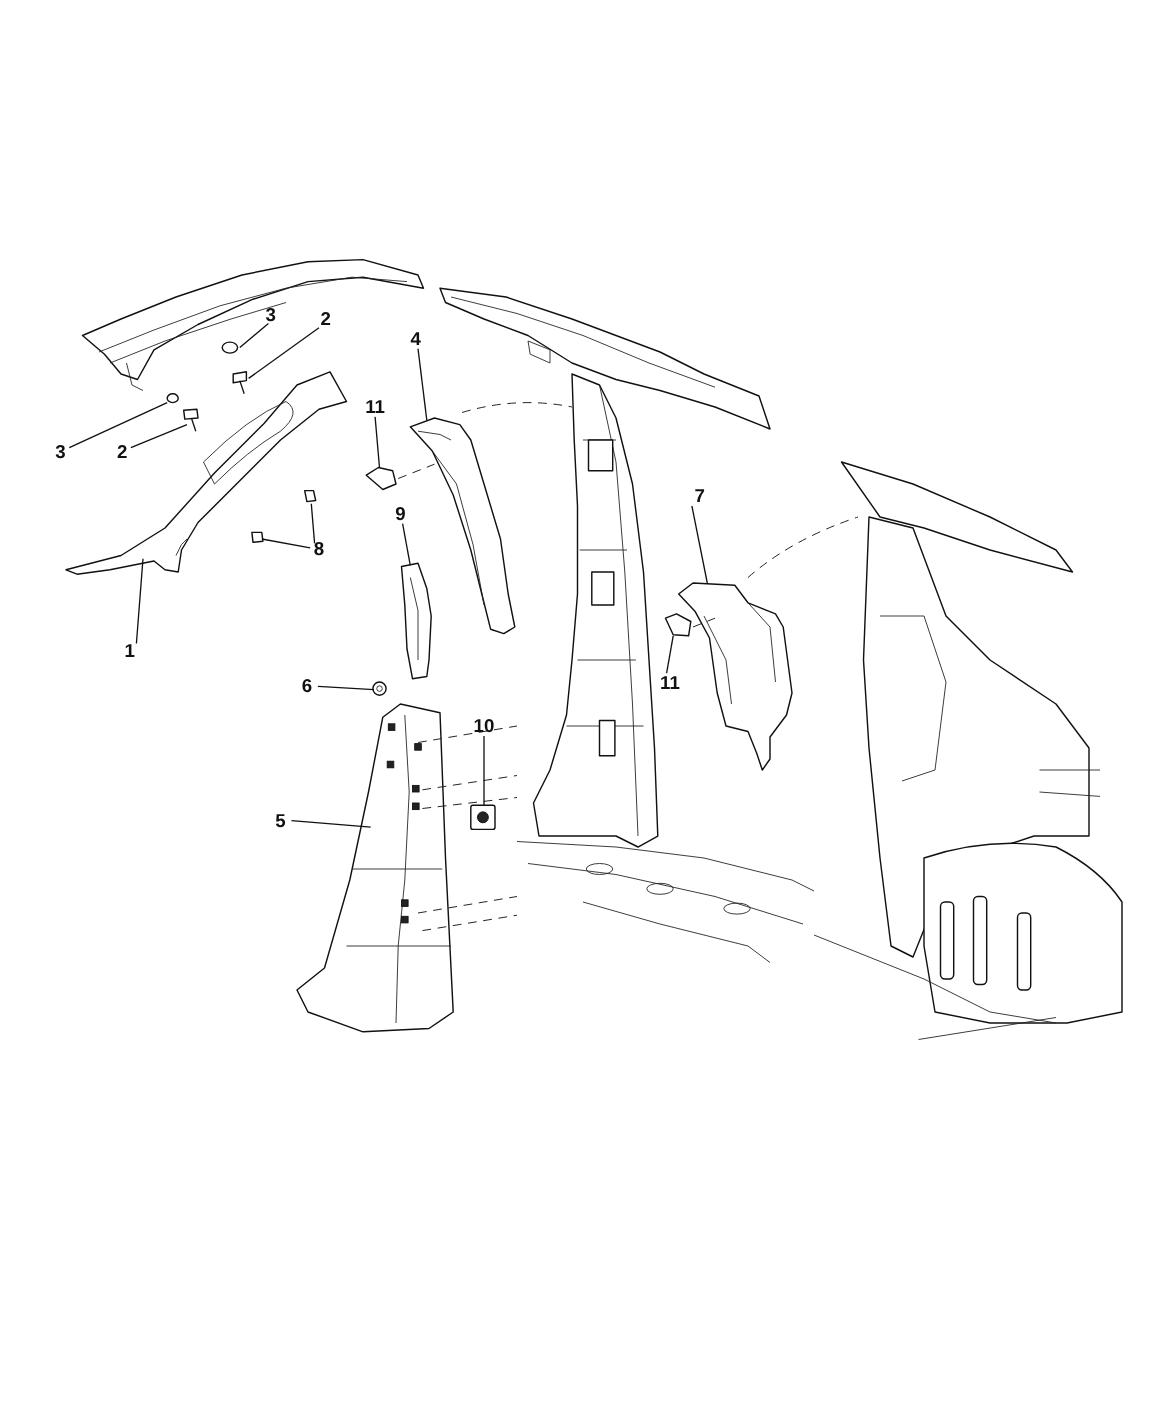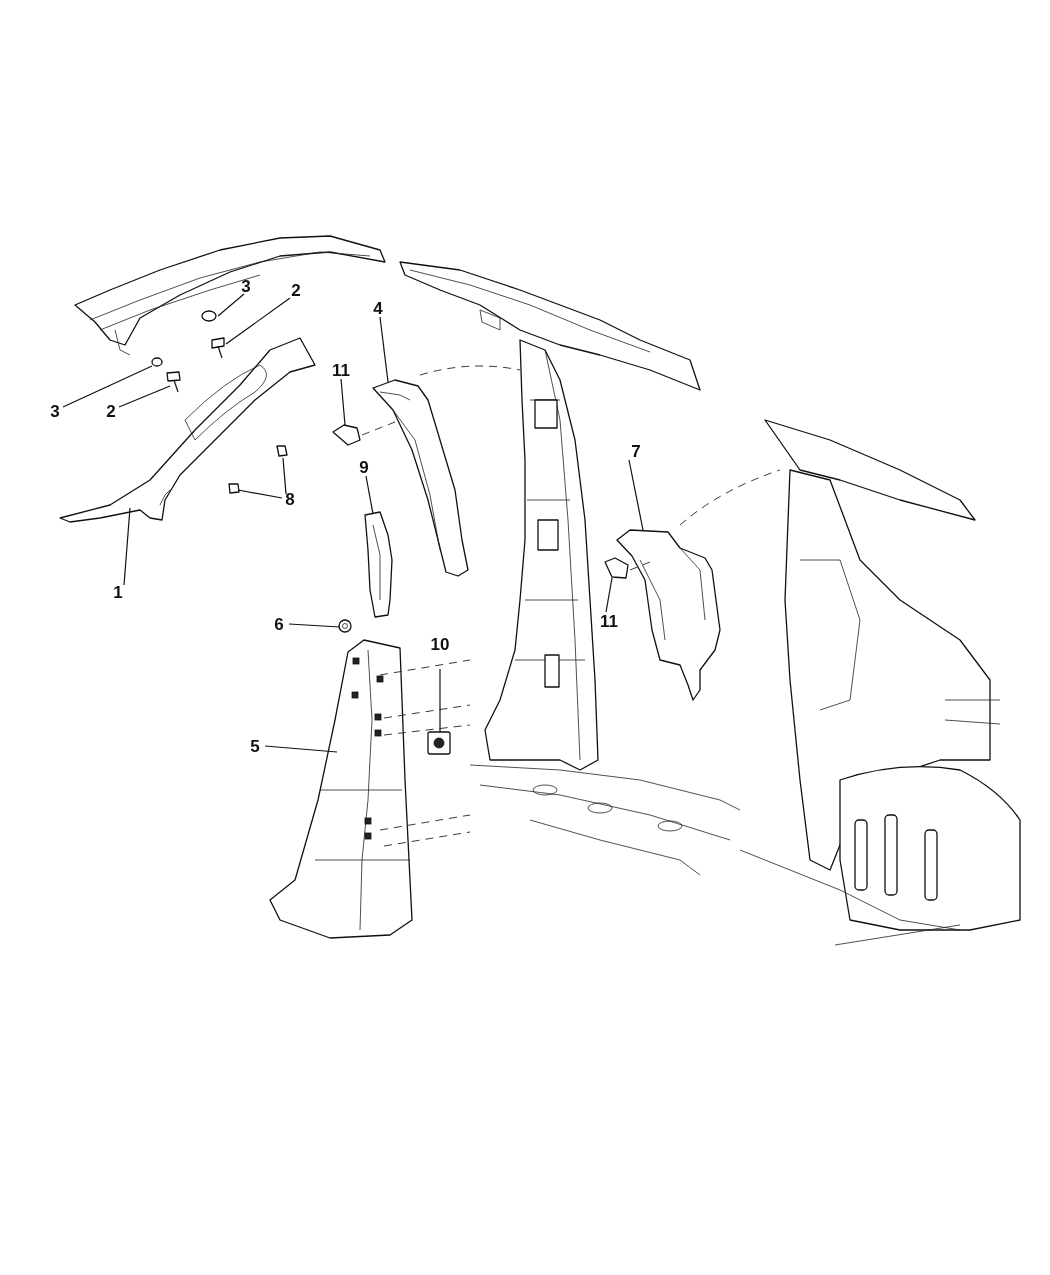--- a/index.html
+++ b/index.html
@@ -167,16 +167,16 @@
   <div class="callout" style="left:296px;top:290px">2</div>
   <div class="callout" style="left:111px;top:411px">2</div>
   <div class="callout" style="left:246px;top:286px">3</div>
   <div class="callout" style="left:55px;top:411px">3</div>
   <div class="callout" style="left:378px;top:308px">4</div>
   <div class="callout" style="left:255px;top:746px">5</div>
   <div class="callout" style="left:279px;top:624px">6</div>
   <div class="callout" style="left:636px;top:451px">7</div>
   <div class="callout" style="left:290px;top:499px">8</div>
   <div class="callout" style="left:364px;top:467px">9</div>
-  <div class="callout" style="left:440px;top:644px">10</div>
+  <div class="callout" style="left:440px;top:660px">10</div>
   <div class="callout" style="left:341px;top:370px">11</div>
   <div class="callout" style="left:609px;top:621px">11</div>
 </div>
 
 </body></html>

